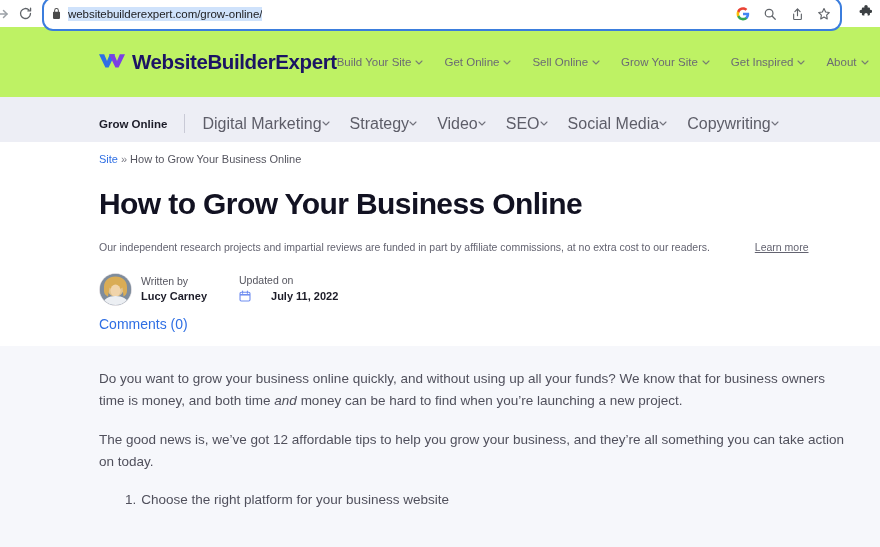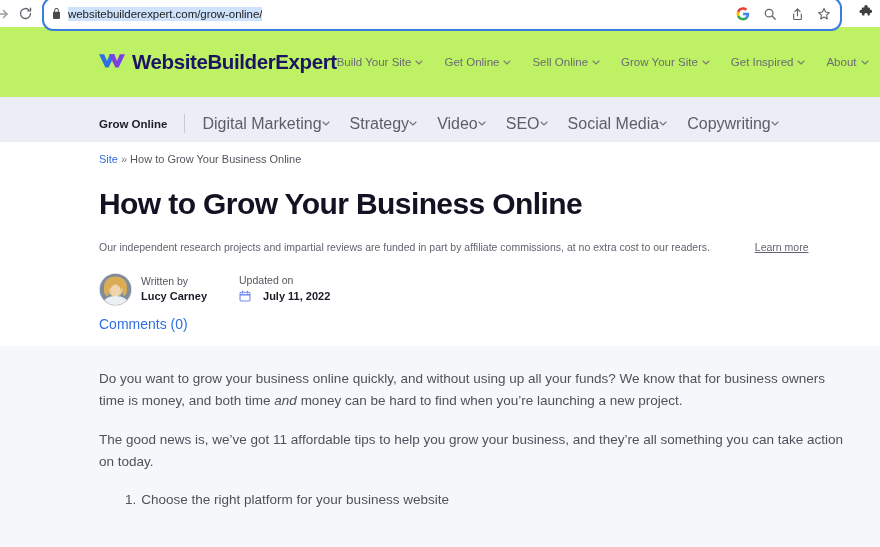--- a/index.html
+++ b/index.html
@@ -243,21 +243,21 @@
   }
   .byline-value {
     font-size: 11px;
     font-weight: bold;
     color: #1c1c28;
     line-height: 1.45;
   }
   .date-row {
     display: flex;
     align-items: center;
-    gap: 12px;
+    gap: 20px;
   }
   .cal-icon { display: block; flex: 0 0 auto; }
 
   .comments-link {
     font-size: 14px;
     color: #2f6fe4;
     cursor: pointer;
     padding-bottom: 14px;
   }
 
@@ -511,21 +511,21 @@
       </div>
     </div>
 
     <div class="comments-link">Comments (0)</div>
   </div>
 
   <div class="article-body">
 
     <p class="para"><span>Do you want to grow your business online quickly, and without using up all your funds? We know that for business owners time is money, and both time </span><em>and</em><span> money can be hard to find when you’re launching a new project.</span></p>
 
-    <p class="para">The good news is, we’ve got 11 affordable tips to help you grow your business, and they’re all something you can take action on today.</p>
+    <p class="para">The good news is, we’ve got 12 affordable tips to help you grow your business, and they’re all something you can take action on today.</p>
 
 
     <ol class="tips-list">
       <li class="tip-item">
         <span class="tip-num">1.</span>
         <span>Choose the right platform for your business website</span>
       </li>
 
     </ol>
   </div>

